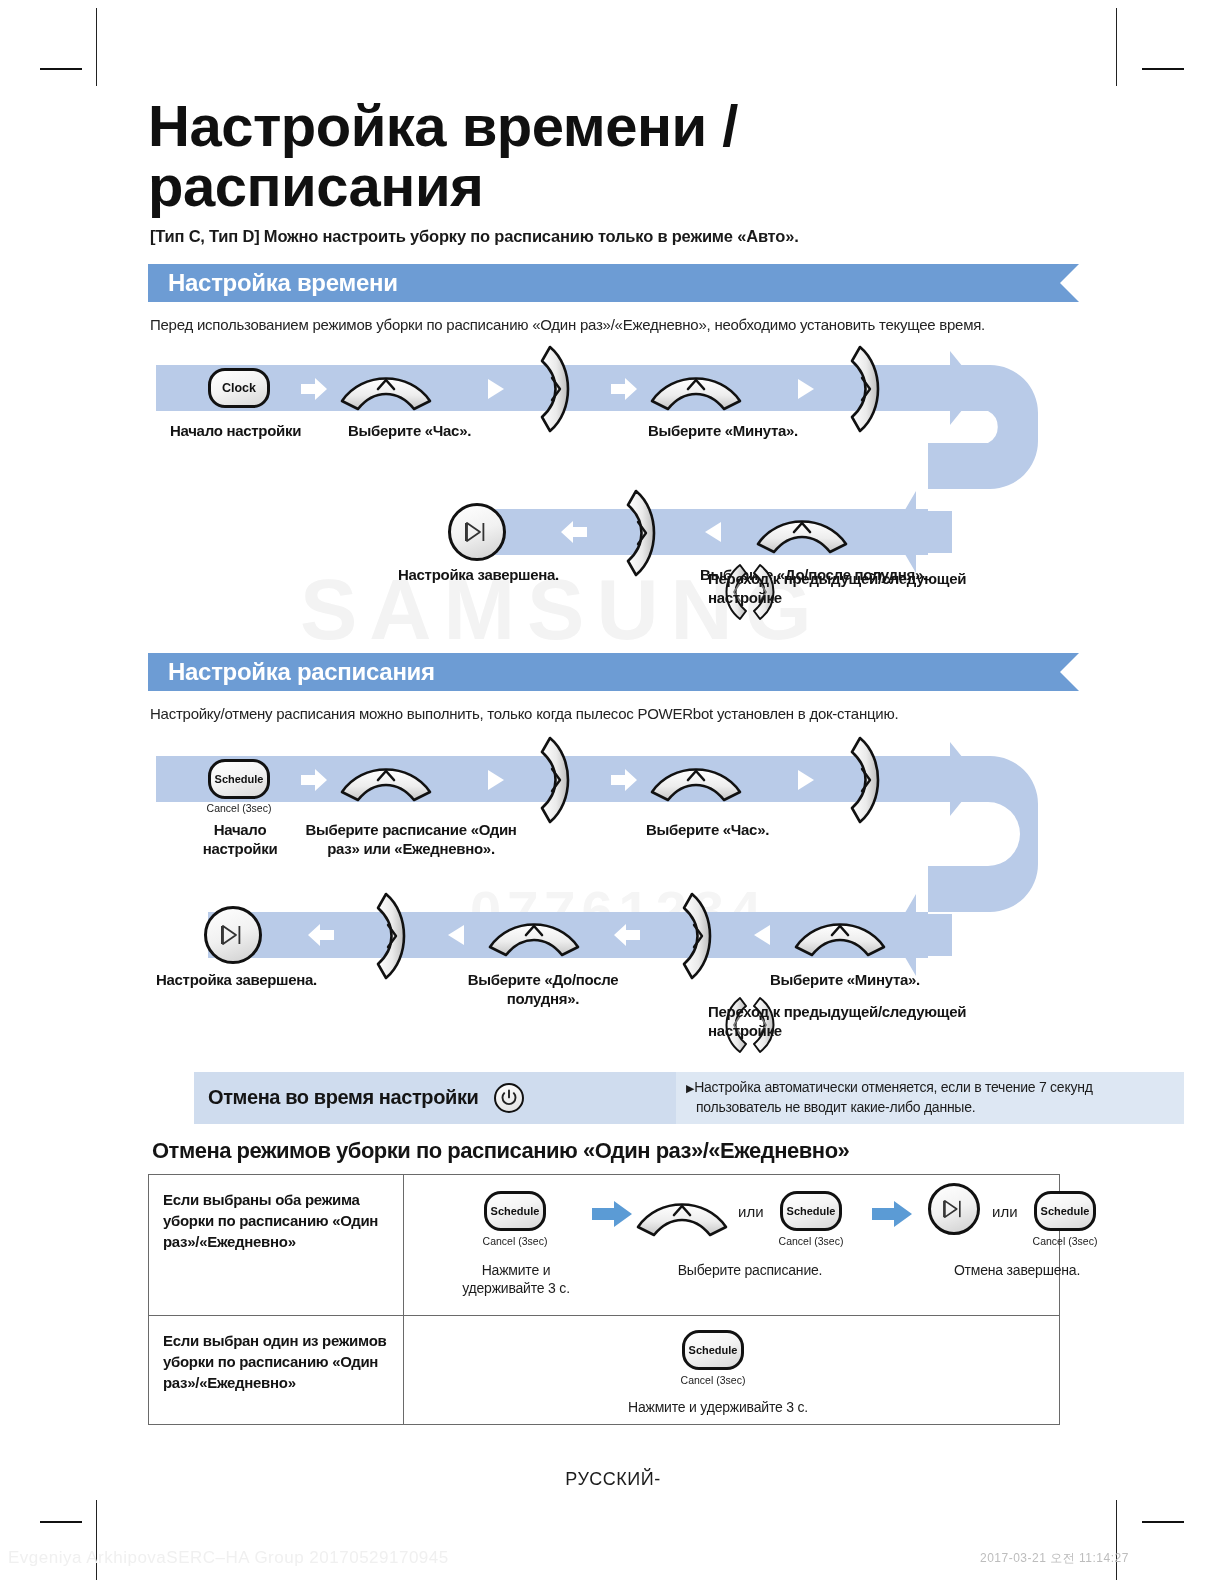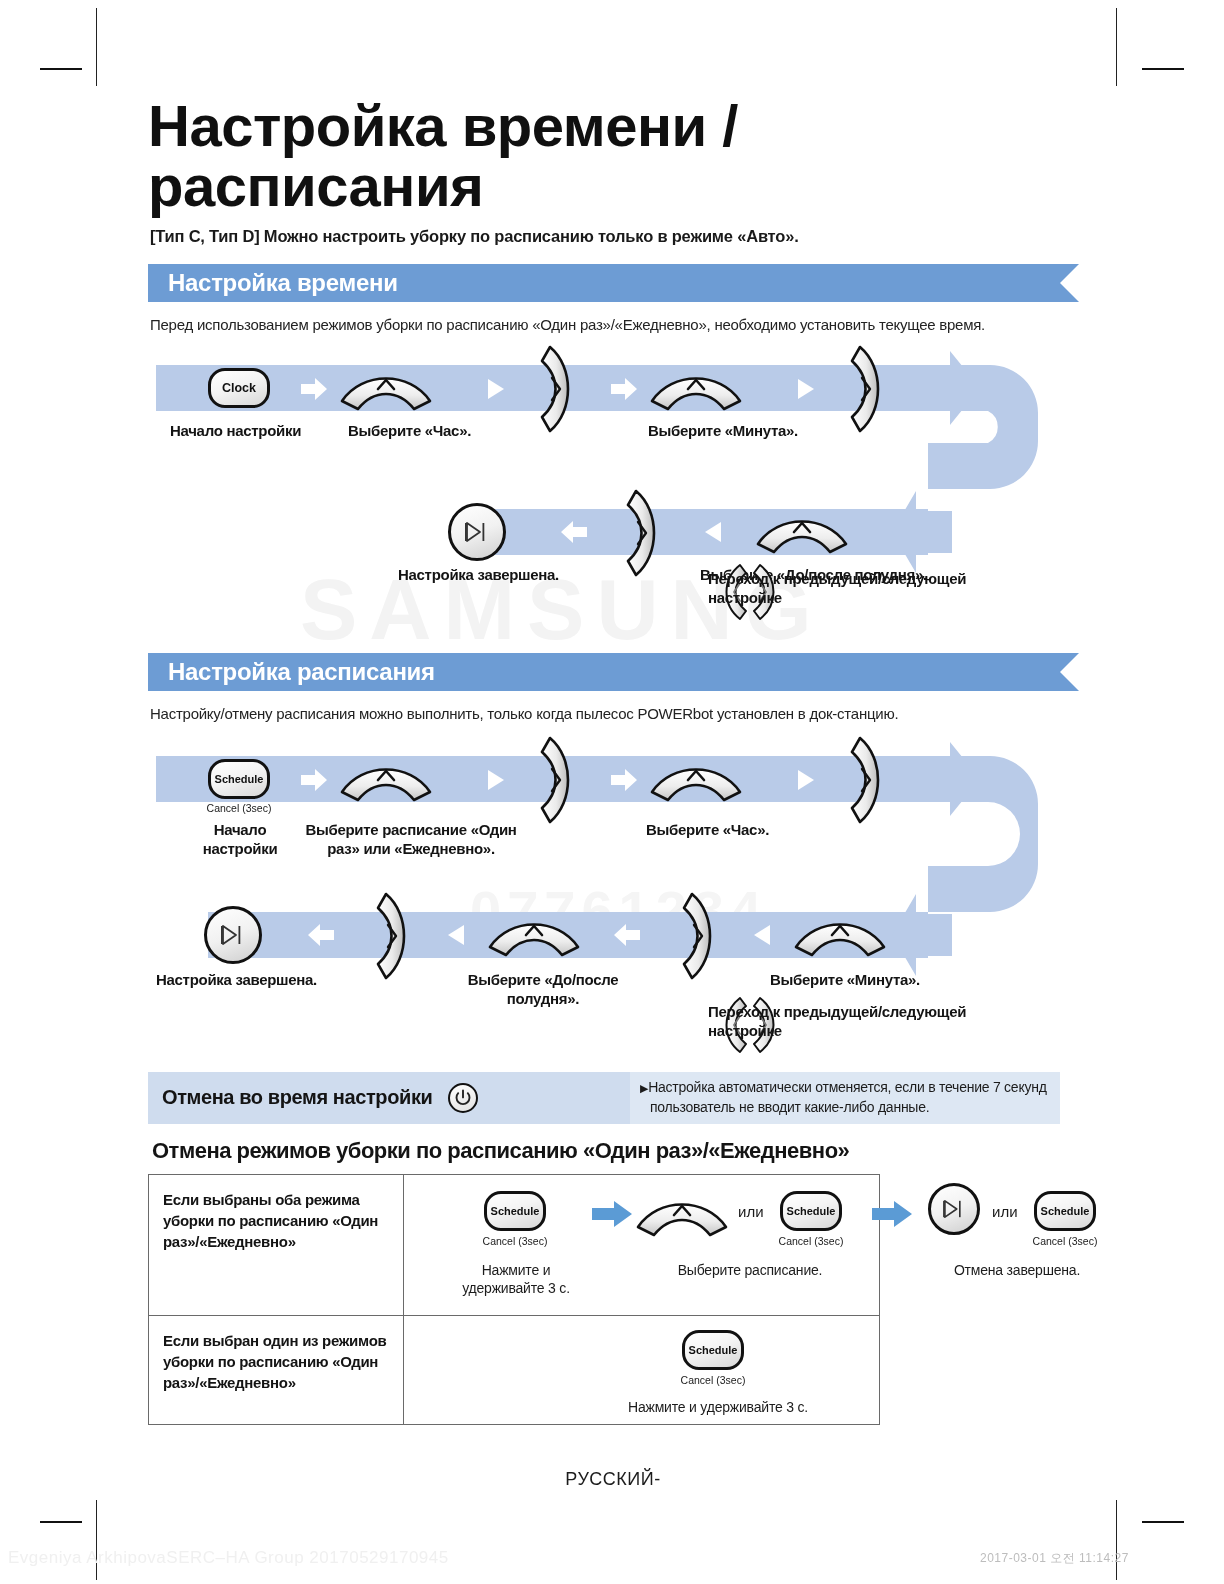--- a/index.html
+++ b/index.html
@@ -228,24 +228,25 @@
     font-weight: bold;
     line-height: 1.3;
     color: #141414;
     letter-spacing: -0.3px;
   }
 
   
   .cancel-bar {
     position: relative;
     margin-top: 10px;
-    width: 912px;
+    width: 990px;
     height: 52px;
     display: flex;
     align-items: stretch;
+    margin-left: 46px;
   }
   .cancel-bar .left {
     width: 482px;
     background: #cfdcee;
     display: flex;
     align-items: center;
     gap: 16px;
     padding-left: 14px;
     box-sizing: border-box;
   }
@@ -287,21 +288,21 @@
     margin: 14px 0 0 4px;
     font-size: 22px;
     font-weight: bold;
     letter-spacing: -0.5px;
   }
 
   
   table.cancel-table {
     margin-top: 10px;
     border-collapse: collapse;
-    width: 732px;
+    width: 912px;
     table-layout: fixed;
   }
   table.cancel-table td {
     border: 1px solid #6a6a6a;
     vertical-align: top;
   }
   td.cell-label {
     width: 228px;
     padding: 14px 12px 14px 14px;
     font-size: 15px;
@@ -340,21 +341,21 @@
 <div class="crop-v cv-bl"></div>
 <div class="crop-v cv-br"></div>
 <div class="crop-h ch-tl"></div>
 <div class="crop-h ch-tr"></div>
 <div class="crop-h ch-bl"></div>
 <div class="crop-h ch-br"></div>
 
 <div class="wm-brand">SAMSUNG</div>
 <div class="wm-num">07761234</div>
 <div class="footer-left">Evgeniya ArkhipovaSERC–HA Group 20170529170945</div>
-<div class="footer-right">2017-03-01  오전 11:14:27</div>
+<div class="footer-right">2017-03-21  오전 11:14:27</div>
 
 <div class="page">
 
   <h1 class="title">Настройка времени / расписания</h1>
   <div class="subtitle">[Тип C, Тип D] Можно настроить уборку по расписанию только в режиме «Авто».</div>
 
   <div class="section-band">
     <span class="label">Настройка времени</span>
   </div>
   <div class="section-desc">Перед использованием режимов уборки по расписанию «Один раз»/«Ежедневно», необходимо установить текущее время.</div>

